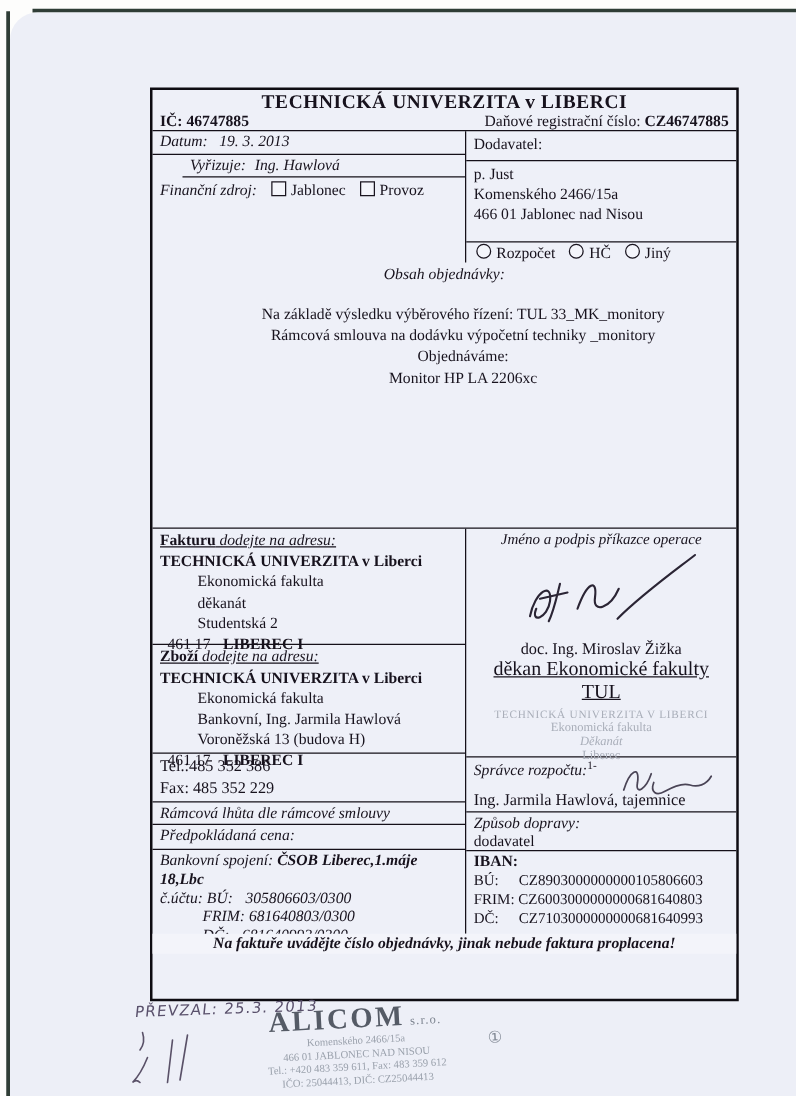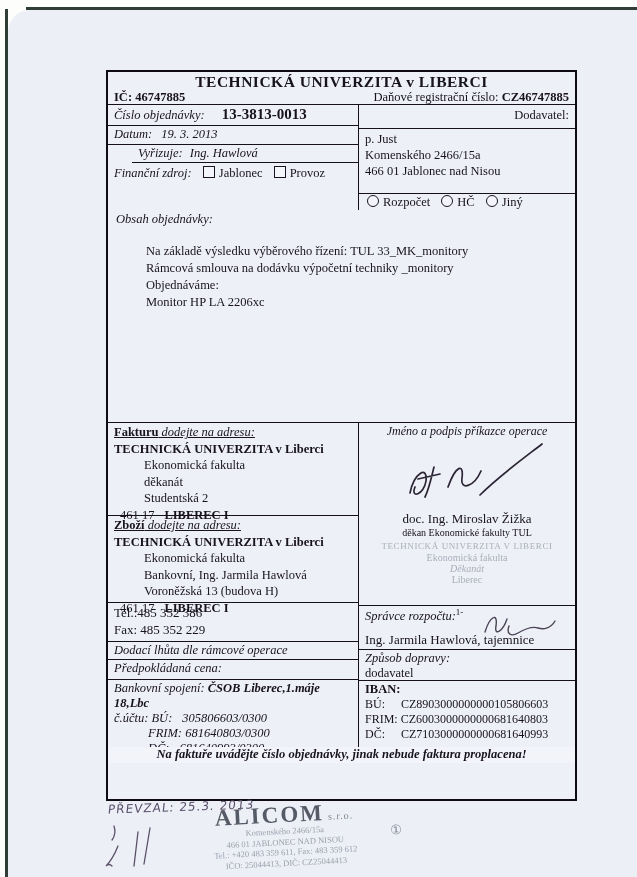--- a/index.html
+++ b/index.html
@@ -2,36 +2,36 @@
 <html><head>
 <meta charset="utf-8">
 <style>
   html,body{margin:0;padding:0;background:#ffffff;}
   .scan{position:relative;width:637px;height:877px;background:#fdfdfc;overflow:hidden;
         font-family:"Liberation Serif","DejaVu Serif",serif;color:#17121d;}
   .frame-top{position:absolute;top:7px;left:26px;width:611px;height:3px;background:#2f3d36;}
   .frame-left{position:absolute;top:9px;left:5px;width:3px;height:868px;background:#2f3d36;}
   .paper{position:absolute;left:8px;top:10px;width:629px;height:867px;background:#edeff7;border-top-left-radius:22px;}
 
-  .form{position:absolute;left:106px;top:70px;width:471px;height:731px;border:2.5px solid #0e0c12;box-sizing:border-box;background:#eef0f8;}
+  .form{position:absolute;left:120px;top:70px;width:471px;height:731px;border:2.5px solid #0e0c12;box-sizing:border-box;background:#eef0f8;}
   .row{box-sizing:border-box;border-bottom:1.5px solid #151019;position:relative;}
   .norule{border-bottom:none;}
   .hdr{height:33px;padding:1px 6px 0 6px;}
   .hdr-title{text-align:center;font-weight:bold;font-size:15.5px;letter-spacing:.5px;}
   .hdr-sub{display:flex;justify-content:space-between;font-size:12.5px;margin-top:-1px;}
   .titlerow{height:39px;text-align:center;font-weight:bold;font-size:27px;letter-spacing:1px;padding-top:2px;box-sizing:border-box;}
   .cols{display:flex;}
   .colL{width:251px;box-sizing:border-box;border-right:1.5px solid #151019;}
   .colR{flex:1;box-sizing:border-box;}
   .it{font-style:italic;}
   .b{font-weight:bold;}
   .cell{padding:1px 6px;font-size:12.5px;box-sizing:border-box;}
   .cbox{display:inline-block;width:10px;height:10px;border:1.5px solid #1a1520;vertical-align:-1px;margin:0 4px 0 8px;background:#f4f5fb;}
   .rad{display:inline-block;width:10px;height:10px;border:1.5px solid #1a1520;border-radius:50%;vertical-align:-1px;margin:0 4px 0 8px;background:#f4f5fb;}
-  .content-box{height:213px;border-bottom:1.5px solid #151019;box-sizing:border-box;padding:2px 8px;font-size:12.5px;}
+  .content-box{height:213px;border-bottom:1.5px solid #151019;box-sizing:border-box;padding:2px 8px;font-size:12.5px;text-align:center;}
   .content-lines{margin:16px 0 0 30px;line-height:17px;}
   .addr-head .u{text-decoration:underline;}
   .addr-ind{padding-left:30px;line-height:16.5px;}
   .zipline{padding-left:6px;}
   .sig-svg{display:block;margin:2px auto 0 auto;}
   .stampgrey{color:#a9aeb9;text-align:center;line-height:11px;margin-top:3px;}
   .stampgrey .l0{font-size:9px;letter-spacing:.6px;}
   .stampgrey .l1{font-size:10px;}
   .stampgrey .l2{font-size:10px;font-style:italic;}
   .notice{height:16px;border-bottom:none;text-align:center;font-weight:bold;font-style:italic;font-size:12.5px;background:#f3f4fa;padding-top:0px;box-sizing:border-box;}
@@ -57,40 +57,36 @@
       <div class="hdr-title">TECHNICKÁ UNIVERZITA v LIBERCI</div>
       <div class="hdr-sub">
         <span class="b">IČ: 46747885</span>
         <span><span>Daňové registrační číslo:</span> <span class="b">CZ46747885</span></span>
       </div>
     </div>
 
 
     <div class="cols">
       <div class="colL">
-        <div class="row cell" style="height:21px;">
-          <span class="it">Číslo objednávky:</span>
-          <span class="b" style="font-size:15px;margin-left:14px;">13-3813-0013</span>
-        </div>
         <div class="row cell" style="height:19px;">
           <span class="it">Datum:</span>
           <span class="it" style="margin-left:6px;">19. 3. 2013</span>
         </div>
         <div class="row cell" style="height:18px;margin-left:24px;">
           <span class="it">Vyřizuje:</span>
           <span class="it" style="margin-left:4px;">Ing. Hawlová</span>
         </div>
         <div class="row cell norule" style="height:22px;padding-top:3px;">
           <span class="it">Finanční zdroj:</span>
           <span class="cbox"></span><span>Jablonec</span>
           <span class="cbox"></span><span>Provoz</span>
         </div>
       </div>
       <div class="colR">
-        <div class="row cell" style="height:24px;padding-top:3px;text-align:right;">Dodavatel:</div>
+        <div class="row cell" style="height:24px;padding-top:3px;">Dodavatel:</div>
         <div class="cell" style="height:64px;line-height:16px;padding-top:2px;">
           <div>p. Just</div>
           <div>Komenského 2466/15a</div>
           <div>466 01 Jablonec nad Nisou</div>
         </div>
         <div class="cell" style="height:17px;border-top:1.5px solid #151019;padding-top:1px;">
           <span class="rad" style="margin-left:2px;"></span><span>Rozpočet</span>
           <span class="rad"></span><span>HČ</span>
           <span class="rad"></span><span>Jiný</span>
         </div>
@@ -126,41 +122,41 @@
           <div class="addr-ind">Bankovní, Ing. Jarmila Hawlová</div>
           <div class="addr-ind">Voroněžská 13 (budova H)</div>
           <div class="zipline"><span>461 17</span><span class="lbl-gap"></span><span class="b">LIBEREC I</span></div>
         </div>
 
         <div class="row cell" style="height:39px;line-height:17px;font-size:13px;">
           <div>Tel.:485 352 386</div>
           <div>Fax: 485 352 229</div>
         </div>
 
-        <div class="row cell it" style="height:18px;">Dodací lhůta  dle rámcové operace</div>
+        <div class="row cell it" style="height:18px;">Rámcová lhůta  dle rámcové smlouvy</div>
 
         <div class="row cell it" style="height:20px;">Předpokládaná cena:</div>
 
         <div class="cell" style="height:66px;line-height:15px;">
           <div><span class="it">Bankovní spojení:</span> <span class="b it">ČSOB Liberec,1.máje 18,Lbc</span></div>
           <div class="it"><span>č.účtu:</span> <span>BÚ:</span><span class="lbl-gap"></span><span>305806603/0300</span></div>
           <div class="it" style="padding-left:34px;"><span>FRIM:</span> <span>681640803/0300</span></div>
           <div class="it" style="padding-left:34px;"><span>DČ:</span><span class="lbl-gap"></span><span>681640993/0300</span></div>
         </div>
       </div>
 
       <div class="colR">
 
         <div class="row cell" style="height:183px;">
           <div class="it" style="text-align:center;font-size:12px;">Jméno a podpis příkazce operace</div>
           <svg class="sig-svg" width="170" height="66" viewBox="0 0 170 66">
             <path d="M28,52 C32,32 46,24 44,40 C42,54 28,58 33,46 M36,38 l22,-5 M52,26 c-3,12 -5,22 -9,30 M66,46 c8,-22 16,-24 14,-9 c-2,13 12,9 19,-7 M98,54 C118,34 146,14 160,3" stroke="#2b2535" fill="none" stroke-width="1.7" stroke-linecap="round"></path>
           </svg>
           <div style="text-align:center;font-size:13px;margin-top:4px;">doc. Ing. Miroslav Žižka</div>
-          <div style="text-align:center;font-size:10px;">děkan Ekonomické fakulty TUL</div>
+          <div style="text-align:center;font-size:16px;text-decoration:underline;">děkan Ekonomické fakulty TUL</div>
           <div class="stampgrey">
             <div class="l0">TECHNICKÁ UNIVERZITA V LIBERCI</div>
             <div class="l1">Ekonomická fakulta</div>
             <div class="l2">Děkanát</div>
             <div class="l1">Liberec</div>
           </div>
         </div>
 
         <div class="row cell" style="height:44px;">
           <span class="it">Správce rozpočtu:</span><sup style="font-size:9px;">1-</sup>

